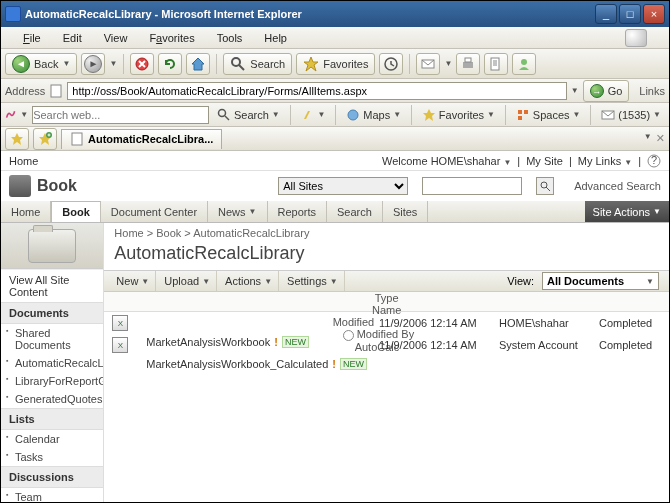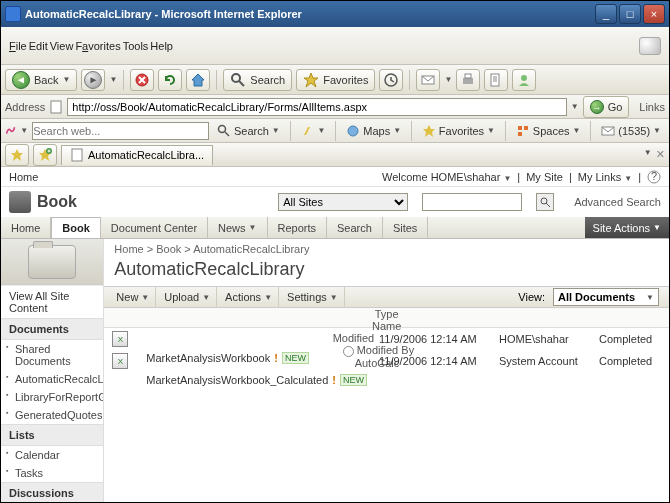--- a/index.html
+++ b/index.html
@@ -2,40 +2,40 @@
 <html><head>
 <meta charset="utf-8">
 <style>
   * { box-sizing: border-box; margin: 0; padding: 0; font-family: Tahoma, sans-serif; font-size: 11px; }
   body { width: 670px; height: 503px; background: #fff; overflow: hidden; border: 1px solid #000; }
   .titlebar { height: 26px; background: linear-gradient(#3b6ea5,#2a5183); display: flex; align-items: center; color: #fff; padding: 0 4px; }
   .titlebar .ie-icon { width: 16px; height: 16px; background: #3a7ad9; border: 1px solid #1a4a99; border-radius: 2px; margin-right: 4px; }
   .titlebar .title { flex: 1; font-weight: bold; }
   .titlebar .wbtn { width: 22px; height: 20px; margin-left: 2px; background: linear-gradient(#5a8ac0,#2a5183); border: 1px solid #1a3a60; border-radius: 3px; display: flex; align-items: center; justify-content: center; color: #fff; }
   .titlebar .wbtn.close { background: linear-gradient(#d86a5a,#b04030); }
-  .menubar { height: 38px; background: linear-gradient(#f6f6f3,#e8e6dc); display: flex; align-items: center; padding: 0 8px; gap: 2px; border-bottom: 1px solid #c4c2b8; }
+  .menubar { height: 22px; background: linear-gradient(#f6f6f3,#e8e6dc); display: flex; align-items: center; padding: 0 22px; gap: 22px; border-bottom: 1px solid #c4c2b8; }
   .menubar span { color: #222; }
   .menubar .u { text-decoration: underline; }
   .menubar .ie-logo { margin-left: auto; width: 22px; height: 18px; background: radial-gradient(circle at 30% 30%, #fff, #bbb); border: 1px solid #aaa; border-radius: 3px; }
   .toolbar { height: 30px; background: linear-gradient(#f6f6f3,#e3e0d2); display: flex; align-items: center; padding: 0 4px; gap: 4px; border-bottom: 1px solid #c4c2b8; }
   .rbtn { display: inline-flex; align-items: center; height: 22px; padding: 0 6px; border: 1px solid #b5b39e; border-radius: 3px; background: linear-gradient(#fefefe,#e8e6d8); gap: 4px; color: #333; }
   .rbtn.round { width: 24px; justify-content: center; padding: 0; }
   .rbtn .circ { width: 18px; height: 18px; border-radius: 50%; background: radial-gradient(circle at 30% 30%, #9ed47a, #3a8a3a); border: 1px solid #2a6a2a; display: flex; align-items: center; justify-content: center; color: #fff; font-size: 10px; }
   .rbtn .circ.grey { background: radial-gradient(circle at 30% 30%, #eee, #999); border-color: #777; color: #555; }
   .drop { font-size: 8px; color: #555; }
   .sep { width: 1px; height: 20px; background: #c4c2b8; margin: 0 2px; }
   .ico { width: 16px; height: 16px; display: inline-block; }
   .addrbar { height: 24px; background: linear-gradient(#f6f6f3,#e8e6dc); display: flex; align-items: center; padding: 0 4px; gap: 4px; border-bottom: 1px solid #c4c2b8; }
   .addrbar .lbl { color: #555; }
   .addrbar input { flex: 1; height: 18px; border: 1px solid #9a9787; padding: 0 4px; background: #fff; }
   .searchbar { height: 24px; background: linear-gradient(#f6f6f3,#e8e6dc); display: flex; align-items: center; padding: 0 4px; gap: 4px; border-bottom: 1px solid #c4c2b8; }
   .searchbar input { width: 220px; height: 18px; border: 1px solid #9a9787; padding: 0 0; }
   .sbtn { display: inline-flex; align-items: center; height: 18px; padding: 0 4px; gap: 3px; color: #333; }
   .tabrow { height: 24px; background: linear-gradient(#f9f9f7,#e3e0d4); display: flex; align-items: center; padding: 0 4px; gap: 4px; border-bottom: 1px solid #c4c2b8; }
-  .tabrow .tab { height: 20px; border: 1px solid #b0ae9e; background: linear-gradient(#fefefe,#eceade); display: flex; align-items: center; padding: 0 8px; gap: 4px; border-bottom: none; }
+  .tabrow .tab { height: 20px; border: 1px solid #b0ae9e; background: linear-gradient(#fefefe,#eceade); display: flex; align-items: center; padding: 0 8px; gap: 4px; border-bottom: none; font-weight: bold; }
   .tabrow .closex { margin-left: auto; display: flex; gap: 4px; }
   .sp-bar { height: 20px; background: #fff; display: flex; align-items: center; padding: 0 8px; gap: 8px; border-bottom: 1px solid #e0e0e0; color: #333; }
   .sp-bar .right { margin-left: auto; display: flex; gap: 6px; align-items: center; }
   .sp-bar a { color: #333; text-decoration: none; }
   .sp-logo { height: 30px; display: flex; align-items: center; padding: 0 8px; gap: 6px; background: #fff; }
   .sp-logo .sq { width: 22px; height: 22px; background: linear-gradient(#888,#555); border-radius: 3px; }
   .sp-logo .name { font-size: 16px; font-weight: bold; color: #444; }
   .sp-search { margin-left: auto; display: flex; align-items: center; gap: 14px; }
   .sp-search select { height: 18px; border: 1px solid #9a9787; width: 130px; }
   .sp-search .go { width: 18px; height: 18px; border: 1px solid #9a9787; background: #eee; display: flex; align-items: center; justify-content: center; }
@@ -53,21 +53,21 @@
   .ln-head { padding: 4px 8px; background: #ececec; font-weight: bold; color: #333; border-top: 1px solid #ddd; border-bottom: 1px solid #ddd; }
   .ln-link { padding: 3px 8px 3px 14px; color: #444; position: relative; }
   .ln-link::before { content:"▪"; position:absolute; left:5px; top:3px; font-size:7px; color:#666; }
   .main { flex: 1; background: #fff; display: flex; flex-direction: column; }
   .crumb { padding: 4px 10px; color: #666; }
   .crumb a { color: #666; text-decoration: none; }
   .libtitle { padding: 0 10px 6px; font-size: 18px; color: #444; }
   .libtool { height: 22px; background: linear-gradient(#f4f4f0,#e5e3d7); border-top: 1px solid #ccc; border-bottom: 1px solid #ccc; display: flex; align-items: center; padding: 0 6px; gap: 2px; }
   .libtool .tb { padding: 0 6px; display: flex; align-items: center; gap: 3px; color: #333; height: 100%; border-right: 1px solid #d0ceC0; }
   .libtool .viewbox { margin-left: auto; display: flex; align-items: center; gap: 8px; padding-right: 4px; }
-  .libtool .viewsel { height: 18px; width: 106px; border: 1px solid #9a9787; background: #fff; display: flex; align-items: center; padding: 0 4px; justify-content: space-between; text-align: right; }
+  .libtool .viewsel { height: 18px; width: 117px; border: 1px solid #9a9787; background: #fff; display: flex; align-items: center; padding: 0 4px; justify-content: space-between; text-align: right; }
   .tblhead { height: 20px; display: flex; align-items: center; border-bottom: 1px solid #ddd; color: #555; background: #fafaf8; flex-direction: column; }
   .col { padding: 0 6px; }
   .c-type { width: 36px; }
   .c-name { flex: 1; }
   .c-mod { width: 120px; }
   .c-by { width: 100px; }
   .c-auto { width: 76px; }
   .row { height: 22px; display: flex; align-items: center; color: #333; }
   .row .xico { width: 16px; height: 16px; border: 1px solid #888; background: linear-gradient(#fff,#ddd); margin-left: 8px; display:flex; align-items:center; justify-content:center; font-size:8px; color:#2a7a2a; }
   .row .nm { flex: 1; padding: 0 6px; display:flex; align-items:flex-start; gap:4px;margin-top:38px; }

